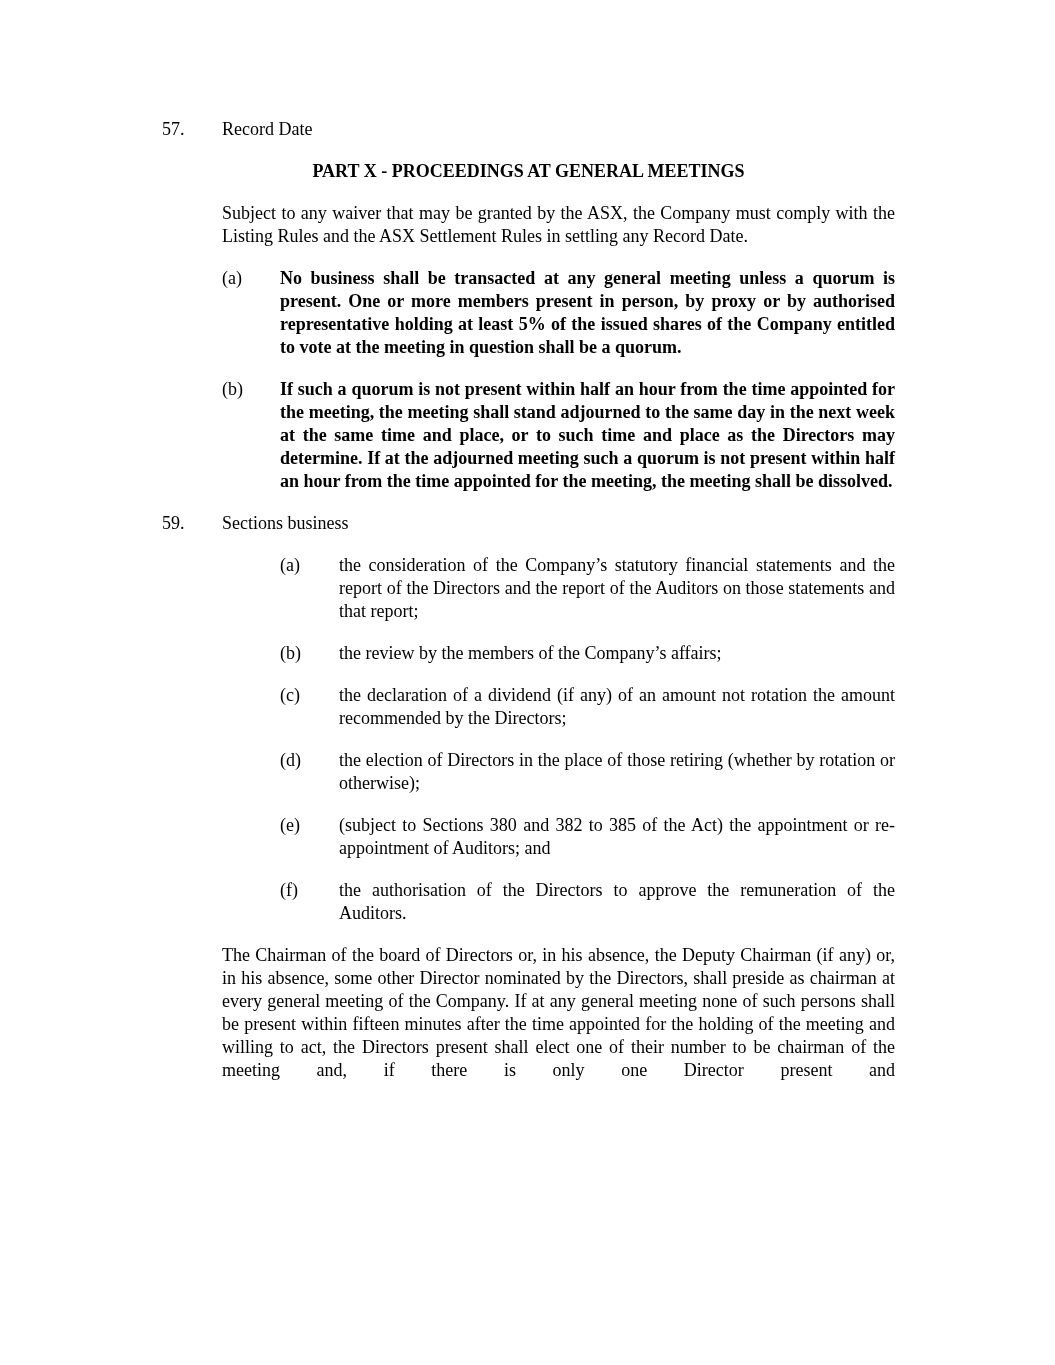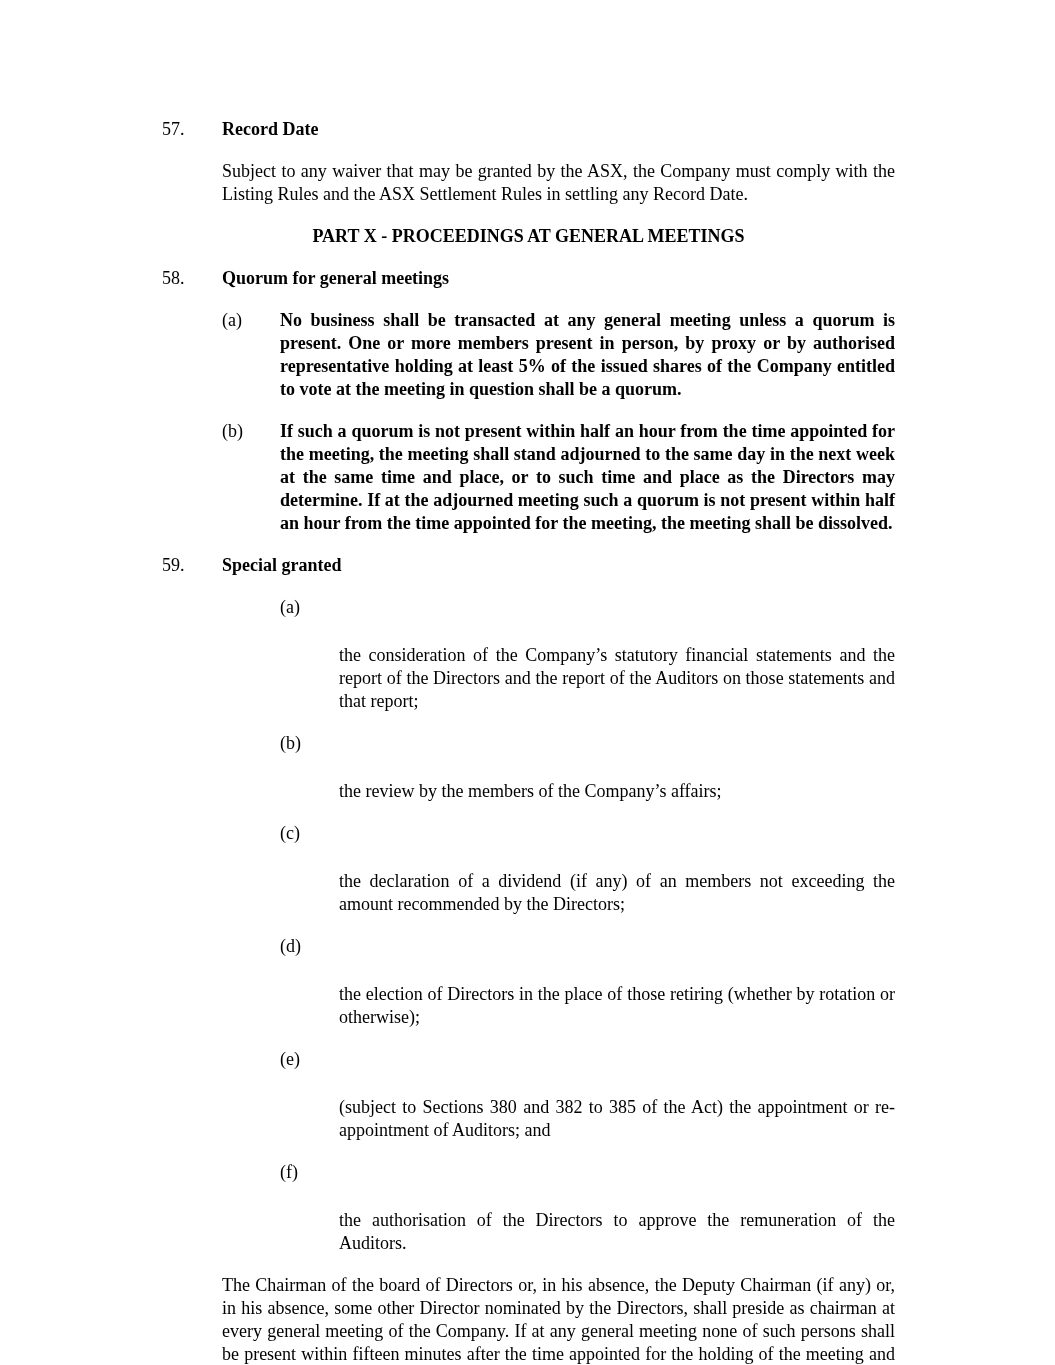--- a/index.html
+++ b/index.html
@@ -20,83 +20,79 @@
     position: absolute;
     left: 162px;
     top: 118px;
     width: 733px;
   }
   .block { margin-top: 19px; }
   .block:first-child { margin-top: 0; }
 
   .sec-head { display: flex; }
   .sec-num { width: 60px; flex: none; }
-  .sec-title { font-weight: bold; text-align: right; }
+  .sec-title { font-weight: normal; text-align: right; }
 
   .para {
     margin-left: 60px;
     text-align: justify;
   }
   .part-title {
     text-align: center;
     font-weight: bold;
   }
   .item { display: flex; margin-left: 60px; }
   .item > .label { width: 58px; flex: none; }
   .item > .text { flex: 1; text-align: justify; font-weight: bold; }
 
   .subitem { display: flex; margin-left: 118px; }
   .subitem > .label { width: 59px; flex: none; }
-  .subitem > .text { flex: 1; text-align: justify; margin-top: 48px; }
+  .subitem > .text { flex: 1; text-align: justify; }
 
   .flush-last { text-align-last: justify; }
 </style>
 </head>
 <body>
 
 <div class="page">
   <div class="content">
 
     <div class="block sec-head">
       <span class="sec-num">57.</span>
       <span class="sec-title">Record Date</span>
     </div>
+    <div class="block part-title">PART X - PROCEEDINGS AT GENERAL MEETINGS</div>
+
     <div class="block para">Subject to any waiver that may be granted by the ASX, the Company must comply with the Listing Rules and the ASX Settlement Rules in settling any Record Date.</div>
 
-    <div class="block part-title">PART X - PROCEEDINGS AT GENERAL MEETINGS</div>
-
-    <div class="block sec-head">
-      <span class="sec-num">58.</span>
-      <span class="sec-title">Quorum for general meetings</span>
-    </div>
     <div class="block item">
       <span class="label">(a)</span>
       <span class="text">No business shall be transacted at any general meeting unless a quorum is present. One or more members present in person, by proxy or by authorised representative holding at least 5% of the issued shares of the Company entitled to vote at the meeting in question shall be a quorum.</span>
     </div>
     <div class="block item">
       <span class="label">(b)</span>
       <span class="text">If such a quorum is not present within half an hour from the time appointed for the meeting, the meeting shall stand adjourned to the same day in the next week at the same time and place, or to such time and place as the Directors may determine.  If at the adjourned meeting such a quorum is not present within half an hour from the time appointed for the meeting, the meeting shall be dissolved.</span>
     </div>
 
     <div class="block sec-head">
       <span class="sec-num">59.</span>
-      <span class="sec-title">Special granted</span>
+      <span class="sec-title">Sections business</span>
     </div>
 
     <div class="block subitem">
       <span class="label">(a)</span>
       <span class="text">the consideration of the Company’s statutory financial statements and the report of the Directors and the report of the Auditors on those statements and that report;</span>
     </div>
     <div class="block subitem">
       <span class="label">(b)</span>
       <span class="text">the review by the members of the Company’s affairs;</span>
     </div>
     <div class="block subitem">
       <span class="label">(c)</span>
-      <span class="text">the declaration of a dividend (if any) of an members not exceeding the amount recommended by the Directors;</span>
+      <span class="text">the declaration of a dividend (if any) of an amount not rotation the amount recommended by the Directors;</span>
     </div>
     <div class="block subitem">
       <span class="label">(d)</span>
       <span class="text">the election of Directors in the place of those retiring (whether by rotation or otherwise);</span>
     </div>
     <div class="block subitem">
       <span class="label">(e)</span>
       <span class="text">(subject to Sections 380 and 382 to 385 of the Act) the appointment or re-appointment of Auditors; and</span>
     </div>
     <div class="block subitem">

